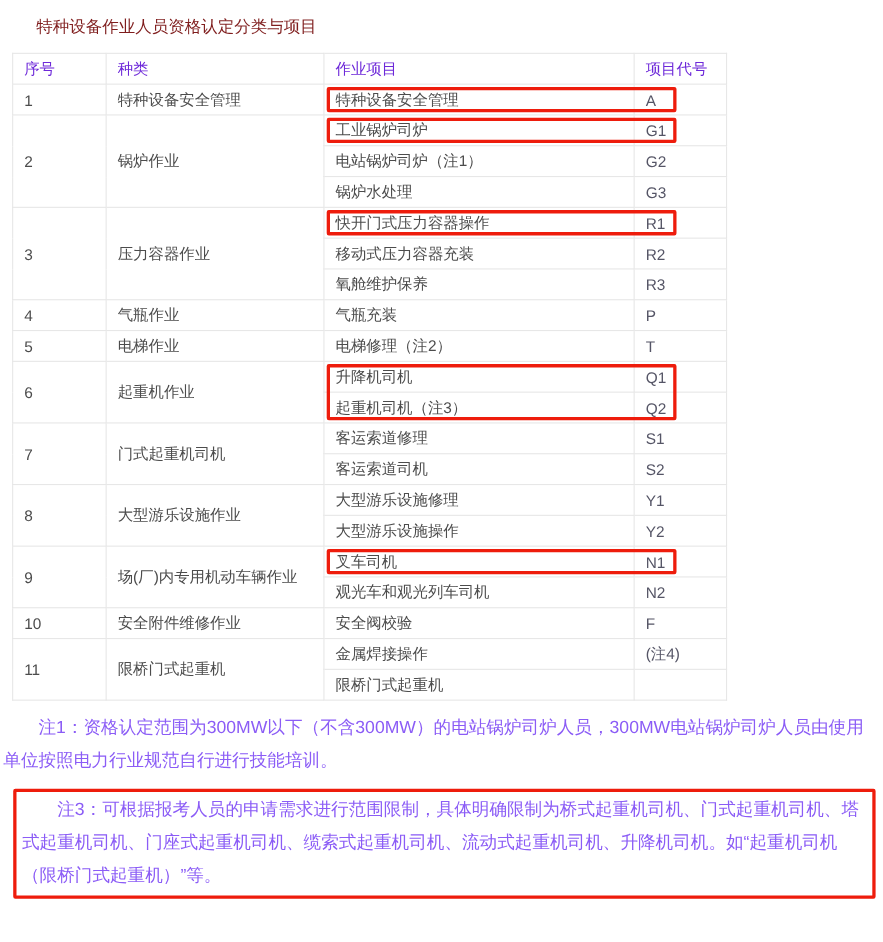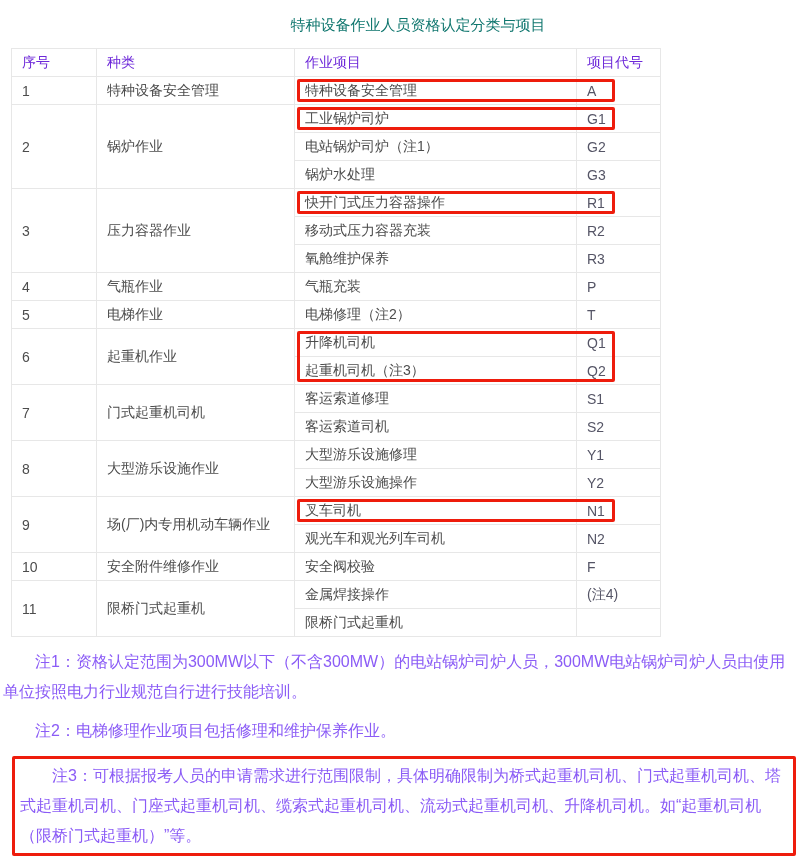--- a/index.html
+++ b/index.html
@@ -3,21 +3,21 @@
 <meta charset="utf-8">
 <style>
   html,body{margin:0;padding:0;}
   body{
     width:803px;height:856px;background:#ffffff;
     font-family:"Liberation Sans","DejaVu Sans",sans-serif;
     color:#444;position:relative;overflow:hidden;
   }
   .page-title{
     margin:14px 0 13px 33px;
-    font-size:15px;line-height:21px;color:#0f766e;text-align:center;
+    font-size:15px;line-height:21px;color:#7f1d1d;
   }
   .table-wrap{position:relative;margin-left:11px;width:649px;}
   table.qual{
     border-collapse:collapse;table-layout:fixed;width:649px;
     font-size:14px;color:#4c4c4c;
   }
   table.qual th,table.qual td{
     border:1px solid #e7e7e7;
     padding:0 0 0 10px;height:28px;
     font-weight:normal;text-align:left;
@@ -170,15 +170,14 @@
   </table>
 <div class="hl-box" style="left: 285.5px; top: 30.5px; width: 318px; height: 23px;"></div>
     <div class="hl-box" style="left: 285.5px; top: 58.5px; width: 318px; height: 23px;"></div>
     <div class="hl-box" style="left: 285.5px; top: 142.5px; width: 318px; height: 23px;"></div>
     <div class="hl-box" style="left: 285.5px; top: 282.5px; width: 318px; height: 51px;"></div>
     <div class="hl-box" style="left: 285.5px; top: 450.5px; width: 318px; height: 23px;"></div>
   </div>
 
 <div class="notes" id="notes">
     <div class="note">注1：资格认定范围为300MW以下（不含300MW）的电站锅炉司炉人员，300MW电站锅炉司炉人员由使用单位按照电力行业规范自行进行技能培训。</div>
-    <div class="note">注2：电梯修理作业项目包括修理和维护保养作业。</div>
     <div class="note boxed">注3：可根据报考人员的申请需求进行范围限制，具体明确限制为桥式起重机司机、门式起重机司机、塔式起重机司机、门座式起重机司机、缆索式起重机司机、流动式起重机司机、升降机司机。如“起重机司机（限桥门式起重机）”等。</div>
   </div>
 
 </body></html>

